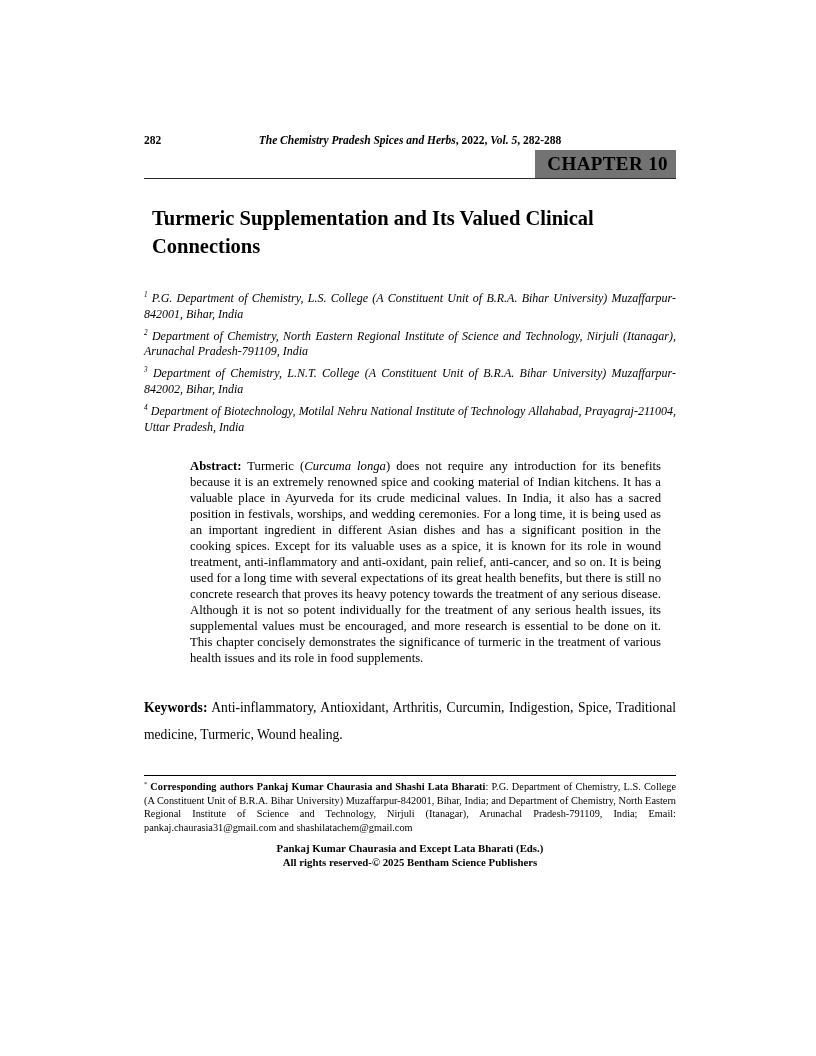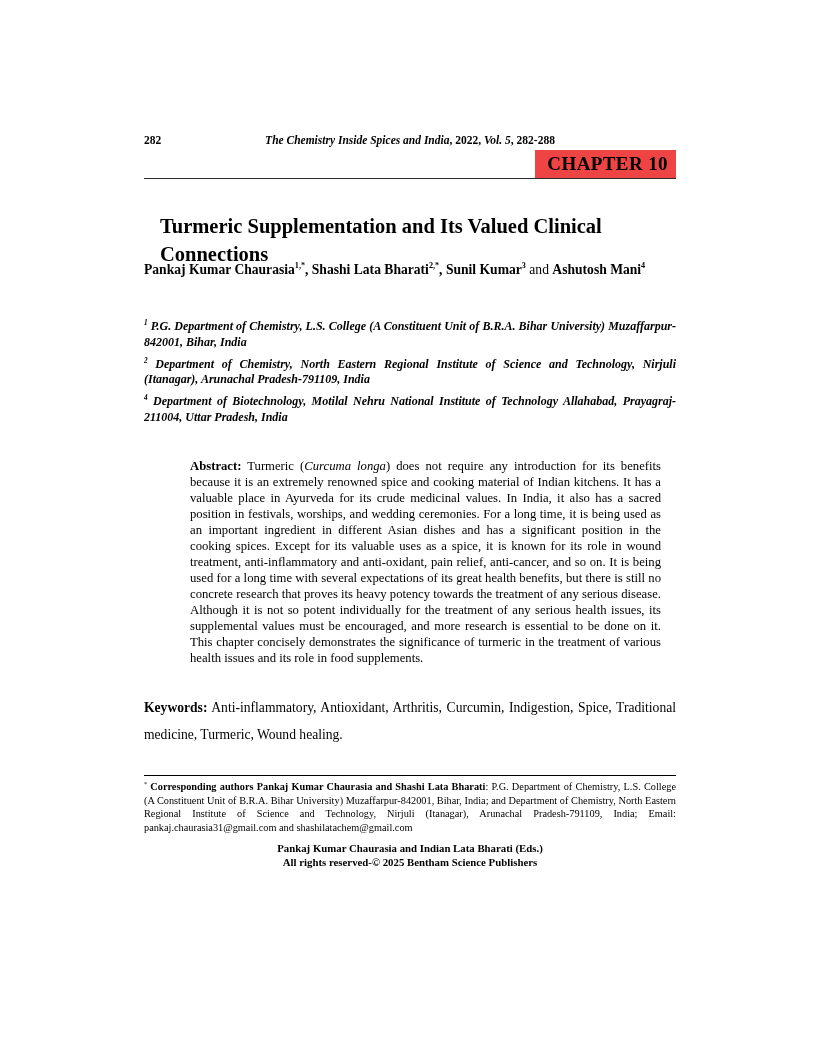--- a/index.html
+++ b/index.html
@@ -17,38 +17,38 @@
   
   .header { top: 134px; font-size: 11.5px; font-weight: bold; }
   .header .pagenum { position: absolute; left: 0; top: 0; }
   .header .running { display: block; text-align: center; }
   .ital { font-style: italic; }
 
   
   .chapter-row { top: 150px; border-bottom: 1.5px solid #2b2b2b; text-align: right; }
   .chapter-badge {
     display: inline-block;
-    background: #ef4444;
+    background: #737373;
     font-weight: bold;
     font-size: 19px;
     letter-spacing: 0.4px;
     padding: 3px 8px 3px 12px;
     vertical-align: bottom;
   }
 
   
   .title { top: 196px; font-size: 20.5px; font-weight: bold; line-height: 28px; }
 
   
   .authors { top: 260px; font-size: 13.6px; font-weight: bold; line-height: 19.5px; text-align: justify; }
   .authors .and { font-weight: normal; }
   .sup { font-size: 60%; vertical-align: super; line-height: 0; }
 
   
-  .affiliations { top: 319px; font-weight: bold; }
+  .affiliations { top: 291px; }
   .affil {
     font-style: italic;
     font-size: 12px;
     line-height: 15.6px;
     text-align: justify;
     margin-bottom: 6.5px;
   }
 
   
   .abstract {
@@ -85,41 +85,41 @@
     line-height: 13.6px;
   }
 </style>
 </head>
 <body>
 
 <div class="page">
 
   <div class="col header">
     <span class="pagenum">282</span>
-    <span class="running"><span class="ital">The Chemistry Inside Spices and India</span><span>, </span><span>2022</span><span>, </span><span class="ital">Vol. 5</span><span>, 282-288</span></span>
+    <span class="running"><span class="ital">The Chemistry Pradesh Spices and Herbs</span><span>, </span><span>2022</span><span>, </span><span class="ital">Vol. 5</span><span>, 282-288</span></span>
   </div>
 
   <div class="col chapter-row">
     <span class="chapter-badge">CHAPTER 10</span>
   </div>
 
-  <h1 class="col title" style="margin:16px;">Turmeric Supplementation and Its Valued Clinical Connections</h1>
+  <h1 class="col title" style="margin:8px;">Turmeric Supplementation and Its Valued Clinical Connections</h1>
 
-  <div class="col authors"><span>Pankaj Kumar Chaurasia</span><span class="sup">1,*</span><span>, </span><span>Shashi Lata Bharati</span><span class="sup">2,*</span><span>, </span><span>Sunil Kumar</span><span class="sup">3</span><span class="and"> and </span><span>Ashutosh Mani</span><span class="sup">4</span></div>
 
   <div class="col affiliations">
     <div class="affil"><span class="sup">1</span><span> P.G. Department of Chemistry, L.S. College (A Constituent Unit of B.R.A. Bihar University) Muzaffarpur-842001, Bihar, India</span></div>
     <div class="affil"><span class="sup">2</span><span> Department of Chemistry, North Eastern Regional Institute of Science and Technology, Nirjuli (Itanagar), Arunachal Pradesh-791109, India</span></div>
+    <div class="affil"><span class="sup">3</span><span> Department of Chemistry, L.N.T. College (A Constituent Unit of B.R.A. Bihar University) Muzaffarpur-842002, Bihar, India</span></div>
     <div class="affil"><span class="sup">4</span><span> Department of Biotechnology, Motilal Nehru National Institute of Technology Allahabad, Prayagraj-211004, Uttar Pradesh, India</span></div>
   </div>
 
   <div class="abstract" style="position:absolute;"><span class="label">Abstract:</span><span> Turmeric (</span><span class="ital">Curcuma longa</span><span>) does not require any introduction for its benefits because it is an extremely renowned spice and cooking material of Indian kitchens. It has a valuable place in Ayurveda for its crude medicinal values. In India, it also has a sacred position in festivals, worships, and wedding ceremonies. For a long time, it is being used as an important ingredient in different Asian dishes and has a significant position in the cooking spices. Except for its valuable uses as a spice, it is known for its role in wound treatment, anti-inflammatory and anti-oxidant, pain relief, anti-cancer, and so on. It is being used for a long time with several expectations of its great health benefits, but there is still no concrete research that proves its heavy potency towards the treatment of any serious disease. Although it is not so potent individually for the treatment of any serious health issues, its supplemental values must be encouraged, and more research is essential to be done on it. This chapter concisely demonstrates the significance of turmeric in the treatment of various health issues and its role in food supplements.</span></div>
 
   <div class="col keywords"><span class="label">Keywords:</span><span> Anti-inflammatory, Antioxidant, Arthritis, Curcumin, Indigestion, Spice, Traditional medicine, Turmeric, Wound healing.</span></div>
 
   <div class="col footnote"><span class="sup">*</span><span class="bold"> Corresponding authors Pankaj Kumar Chaurasia and Shashi Lata Bharati</span><span>: P.G. Department of Chemistry, L.S. College (A Constituent Unit of B.R.A. Bihar University) Muzaffarpur-842001, Bihar, India; and Department of Chemistry, North Eastern Regional Institute of Science and Technology, Nirjuli (Itanagar), Arunachal Pradesh-791109, India; Email: pankaj.chaurasia31@gmail.com and shashilatachem@gmail.com</span></div>
 
   <div class="col credits">
-    <div>Pankaj Kumar Chaurasia and Indian Lata Bharati (Eds.)</div>
+    <div>Pankaj Kumar Chaurasia and Except Lata Bharati (Eds.)</div>
     <div>All rights reserved-© 2025 Bentham Science Publishers</div>
   </div>
 
 </div>
 
 </body></html>

